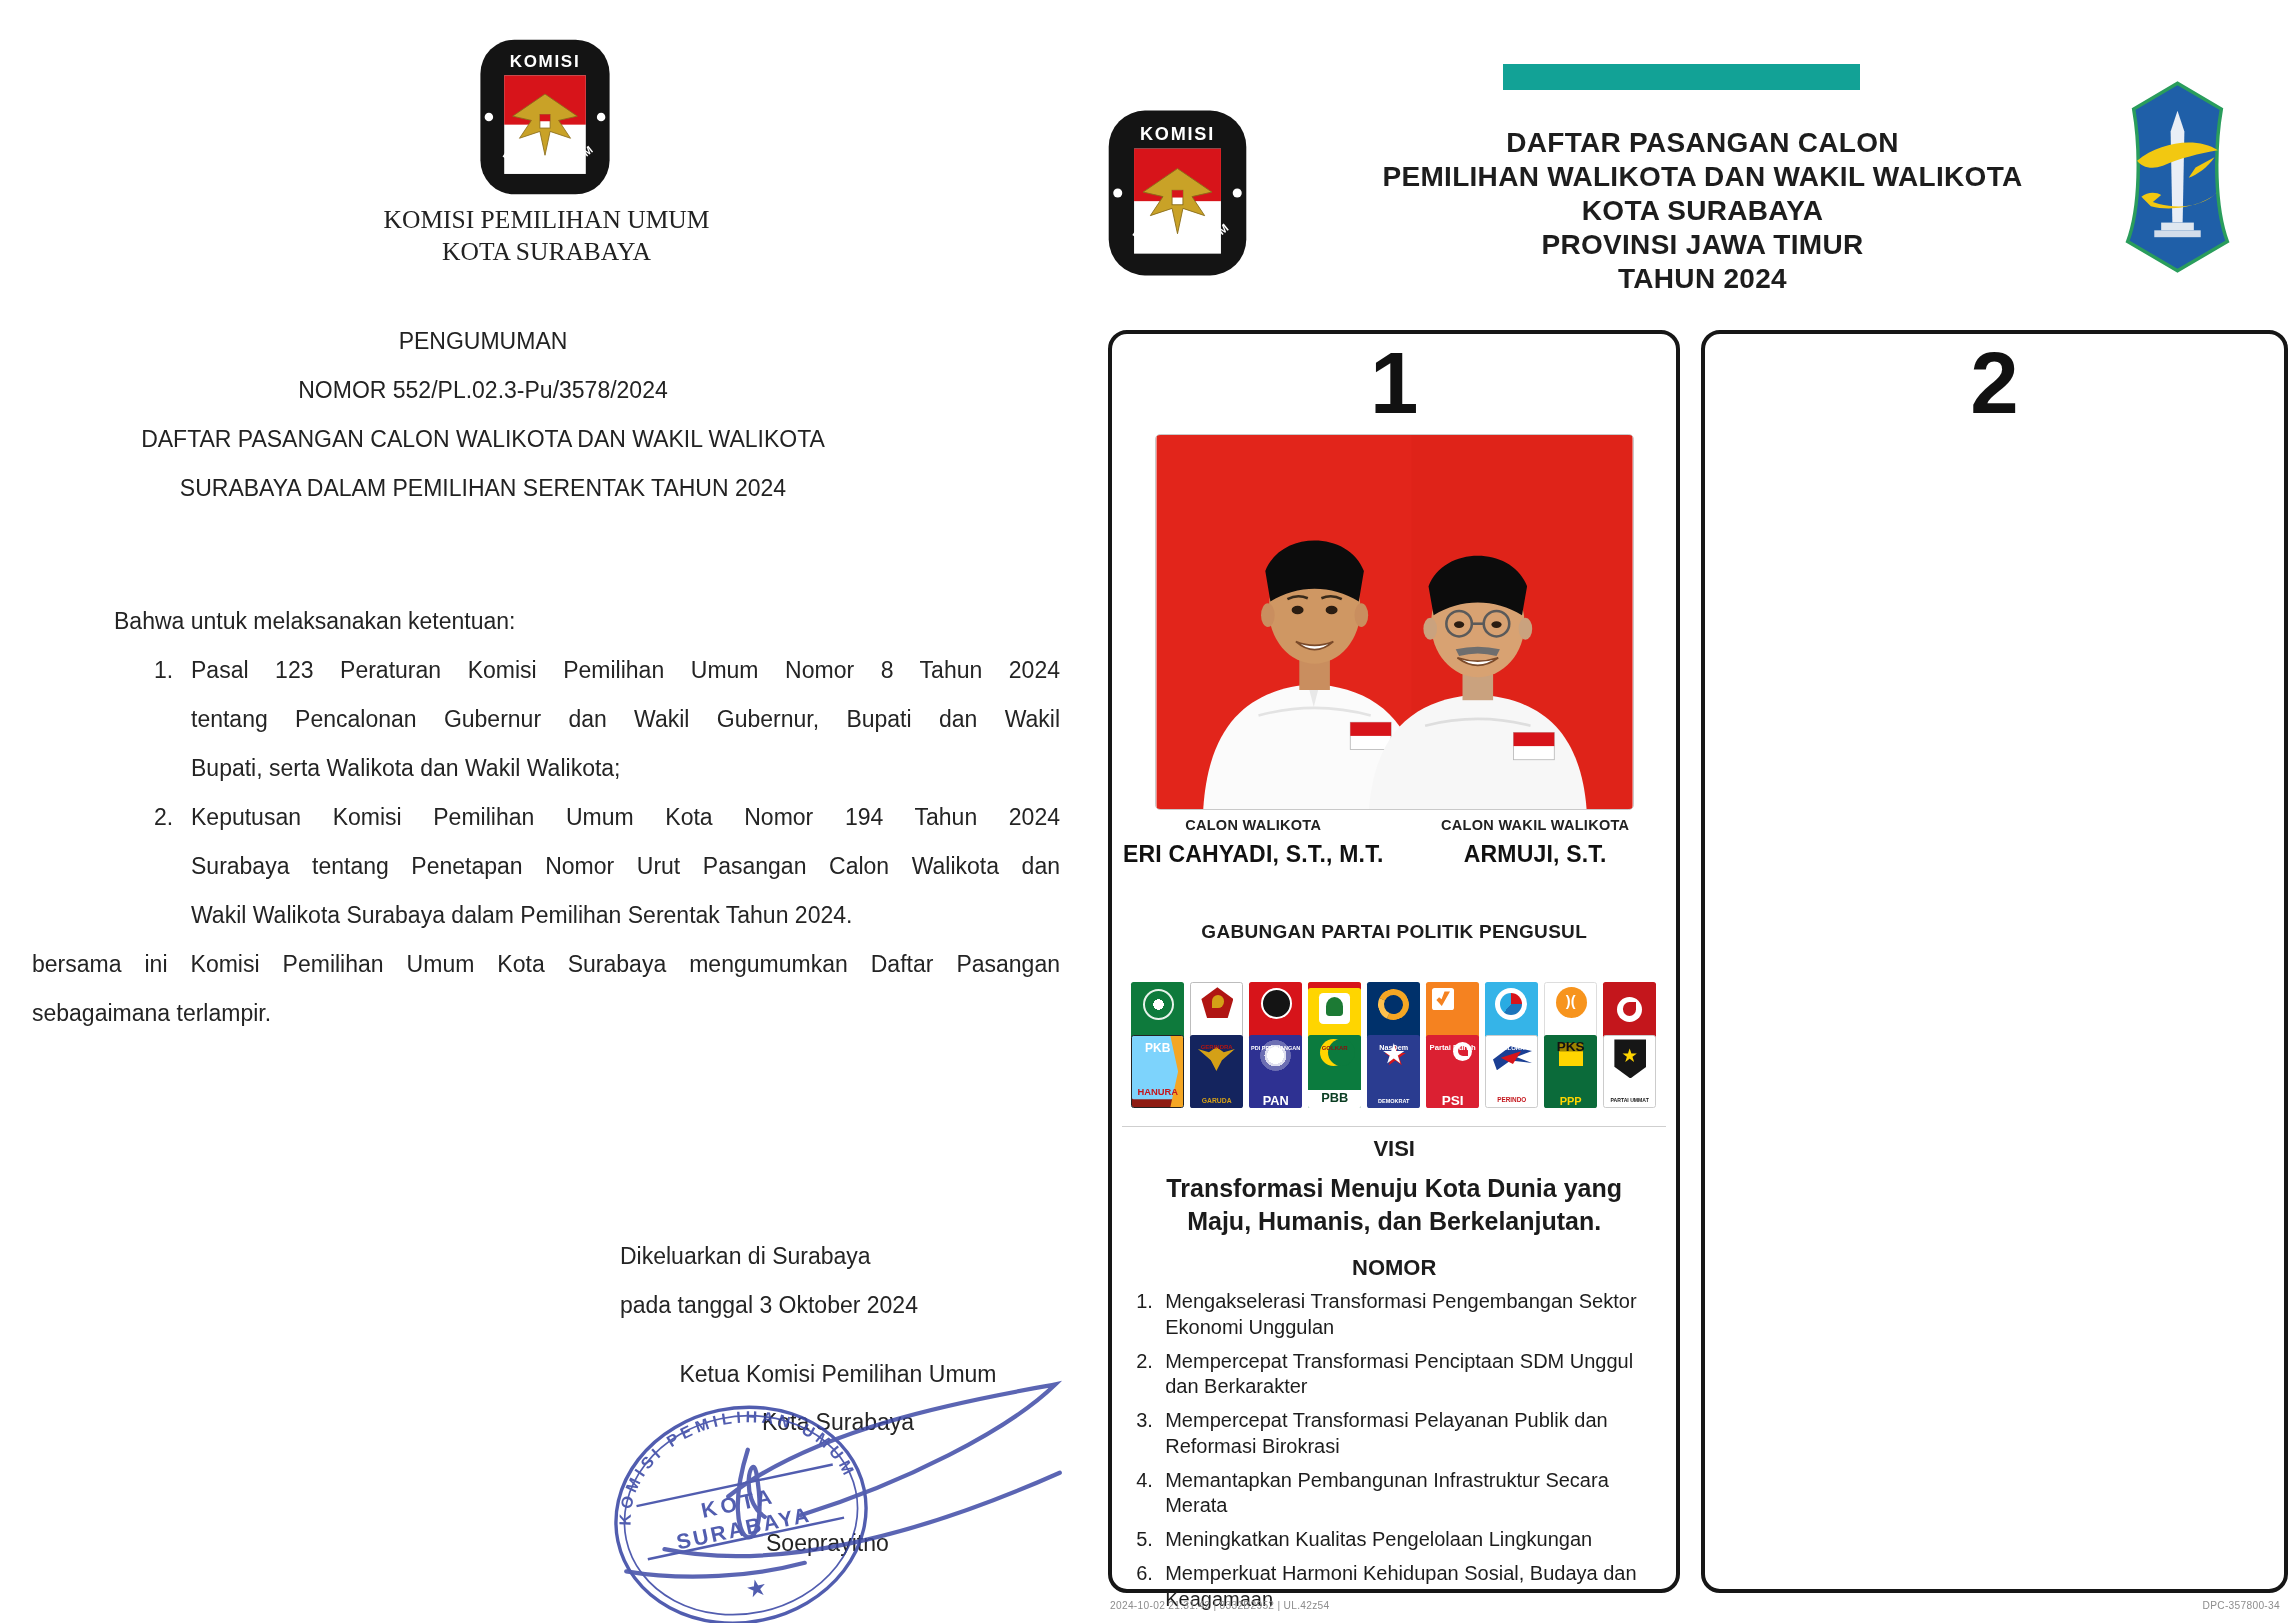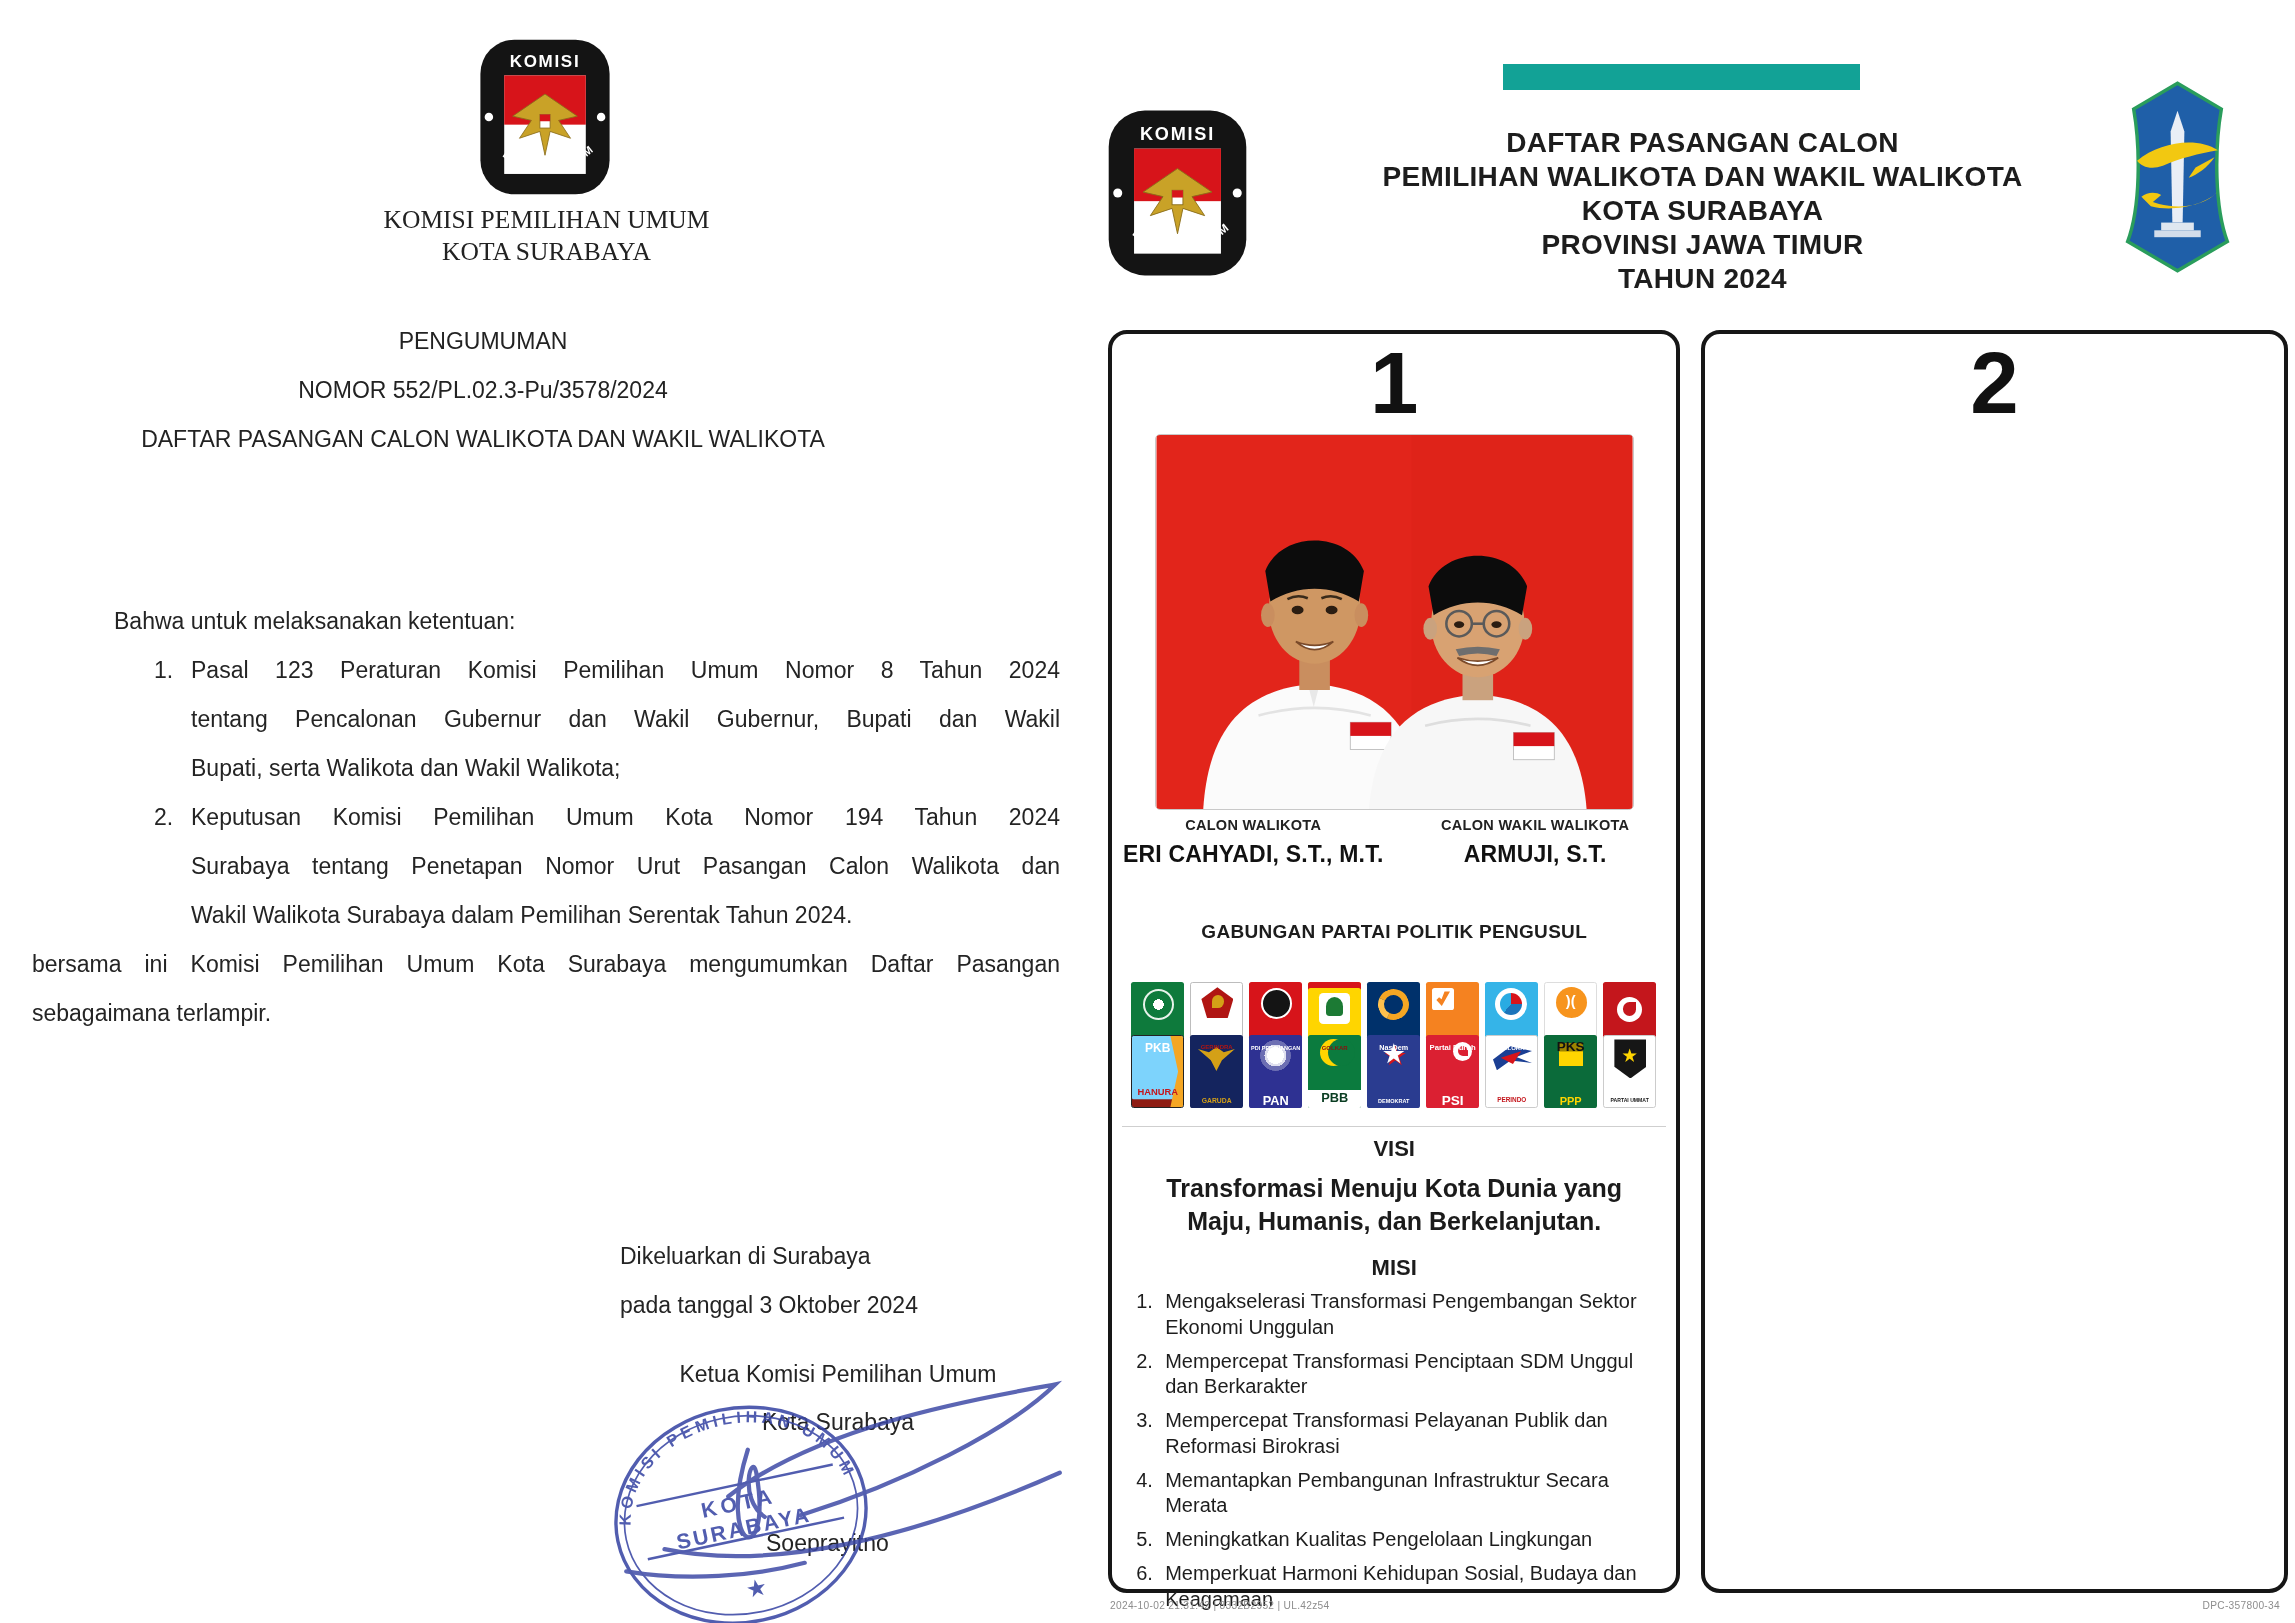--- a/index.html
+++ b/index.html
@@ -192,20 +192,21 @@
 
     <div class="agency">
       <div>KOMISI PEMILIHAN UMUM</div>
       <div>KOTA SURABAYA</div>
     </div>
 
     <div class="doc-title">
       <div>PENGUMUMAN</div>
       <div>NOMOR 552/PL.02.3-Pu/3578/2024</div>
       <div>DAFTAR PASANGAN CALON WALIKOTA DAN WAKIL WALIKOTA</div>
+      <div>SURABAYA DALAM PEMILIHAN SERENTAK TAHUN 2024</div>
     </div>
 
     <div class="doc-body">
       <div class="intro">Bahwa untuk melaksanakan ketentuan:</div>
 
       <div class="oli">
         <div class="num">1.</div>
         <div>
           <div class="jline">Pasal 123 Peraturan Komisi Pemilihan Umum Nomor 8 Tahun 2024</div>
           <div class="jline">tentang Pencalonan Gubernur dan Wakil Gubernur, Bupati dan Wakil</div>
@@ -416,21 +417,21 @@
             <span class="pp-abbr">PARTAI UMMAT</span>
           </div>
       </div>
 
       <div class="sep2"></div>
       <div class="visi-label">VISI</div>
       <div class="visi-text">
         <div>Transformasi Menuju Kota Dunia yang</div>
         <div>Maju, Humanis, dan Berkelanjutan.</div>
       </div>
-      <div class="misi-label">MISI</div>
+      <div class="misi-label">NOMOR</div>
 
       <div class="misi-list">
         <div class="misi-item">
             <span>1.</span>
             <span>Mengakselerasi Transformasi Pengembangan Sektor Ekonomi Unggulan</span>
           </div>
         <div class="misi-item">
             <span>2.</span>
             <span>Mempercepat Transformasi Penciptaan SDM Unggul dan Berkarakter</span>
           </div>

